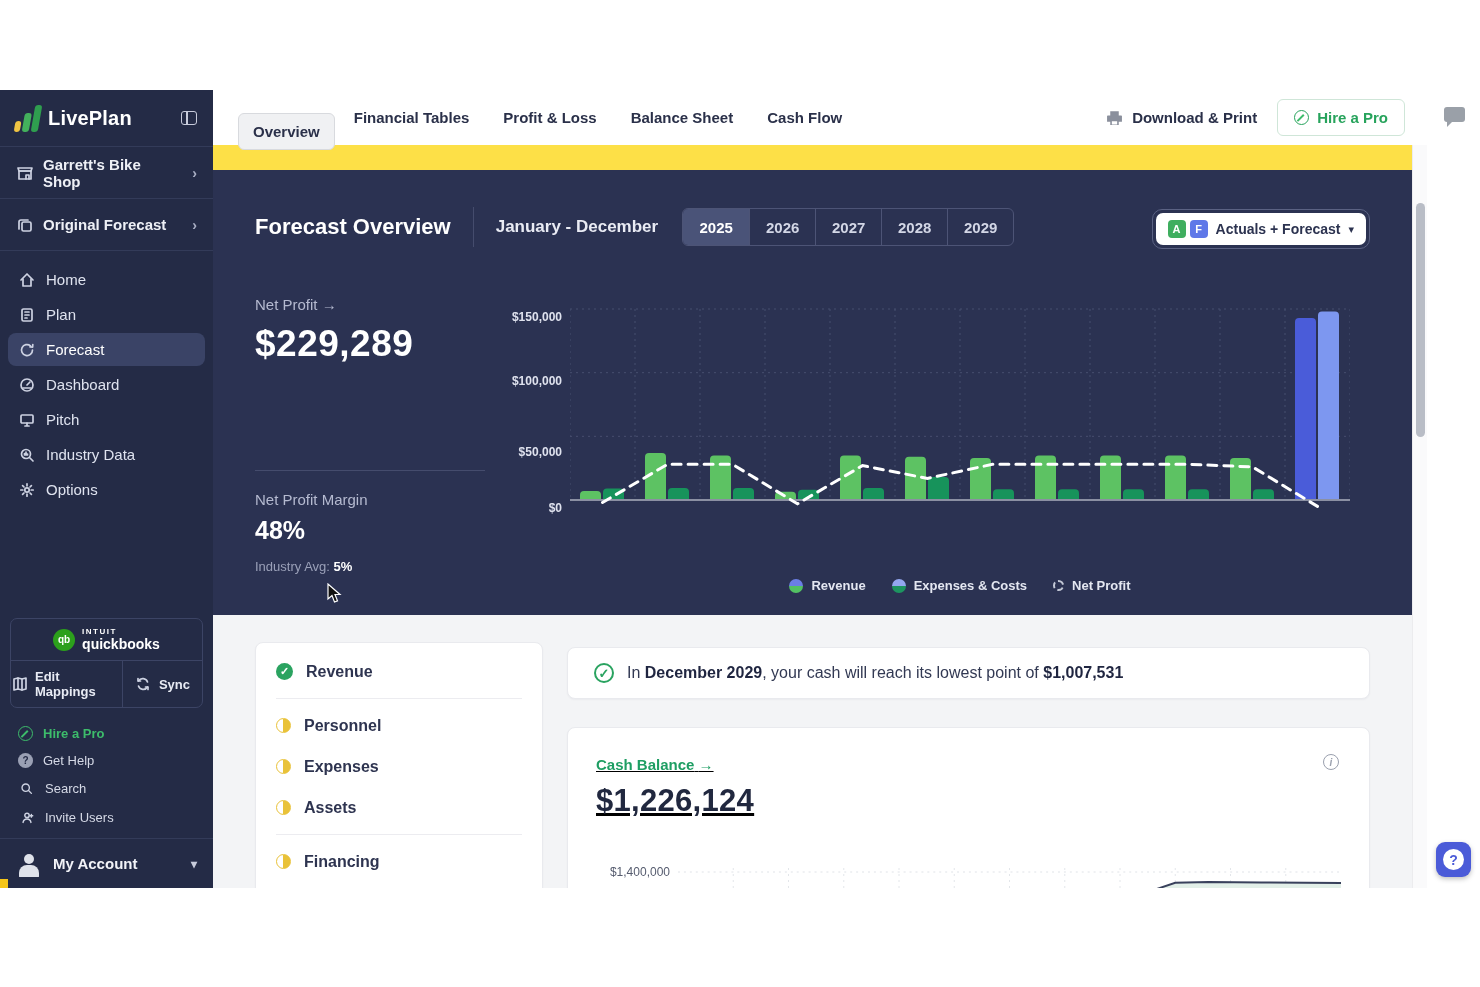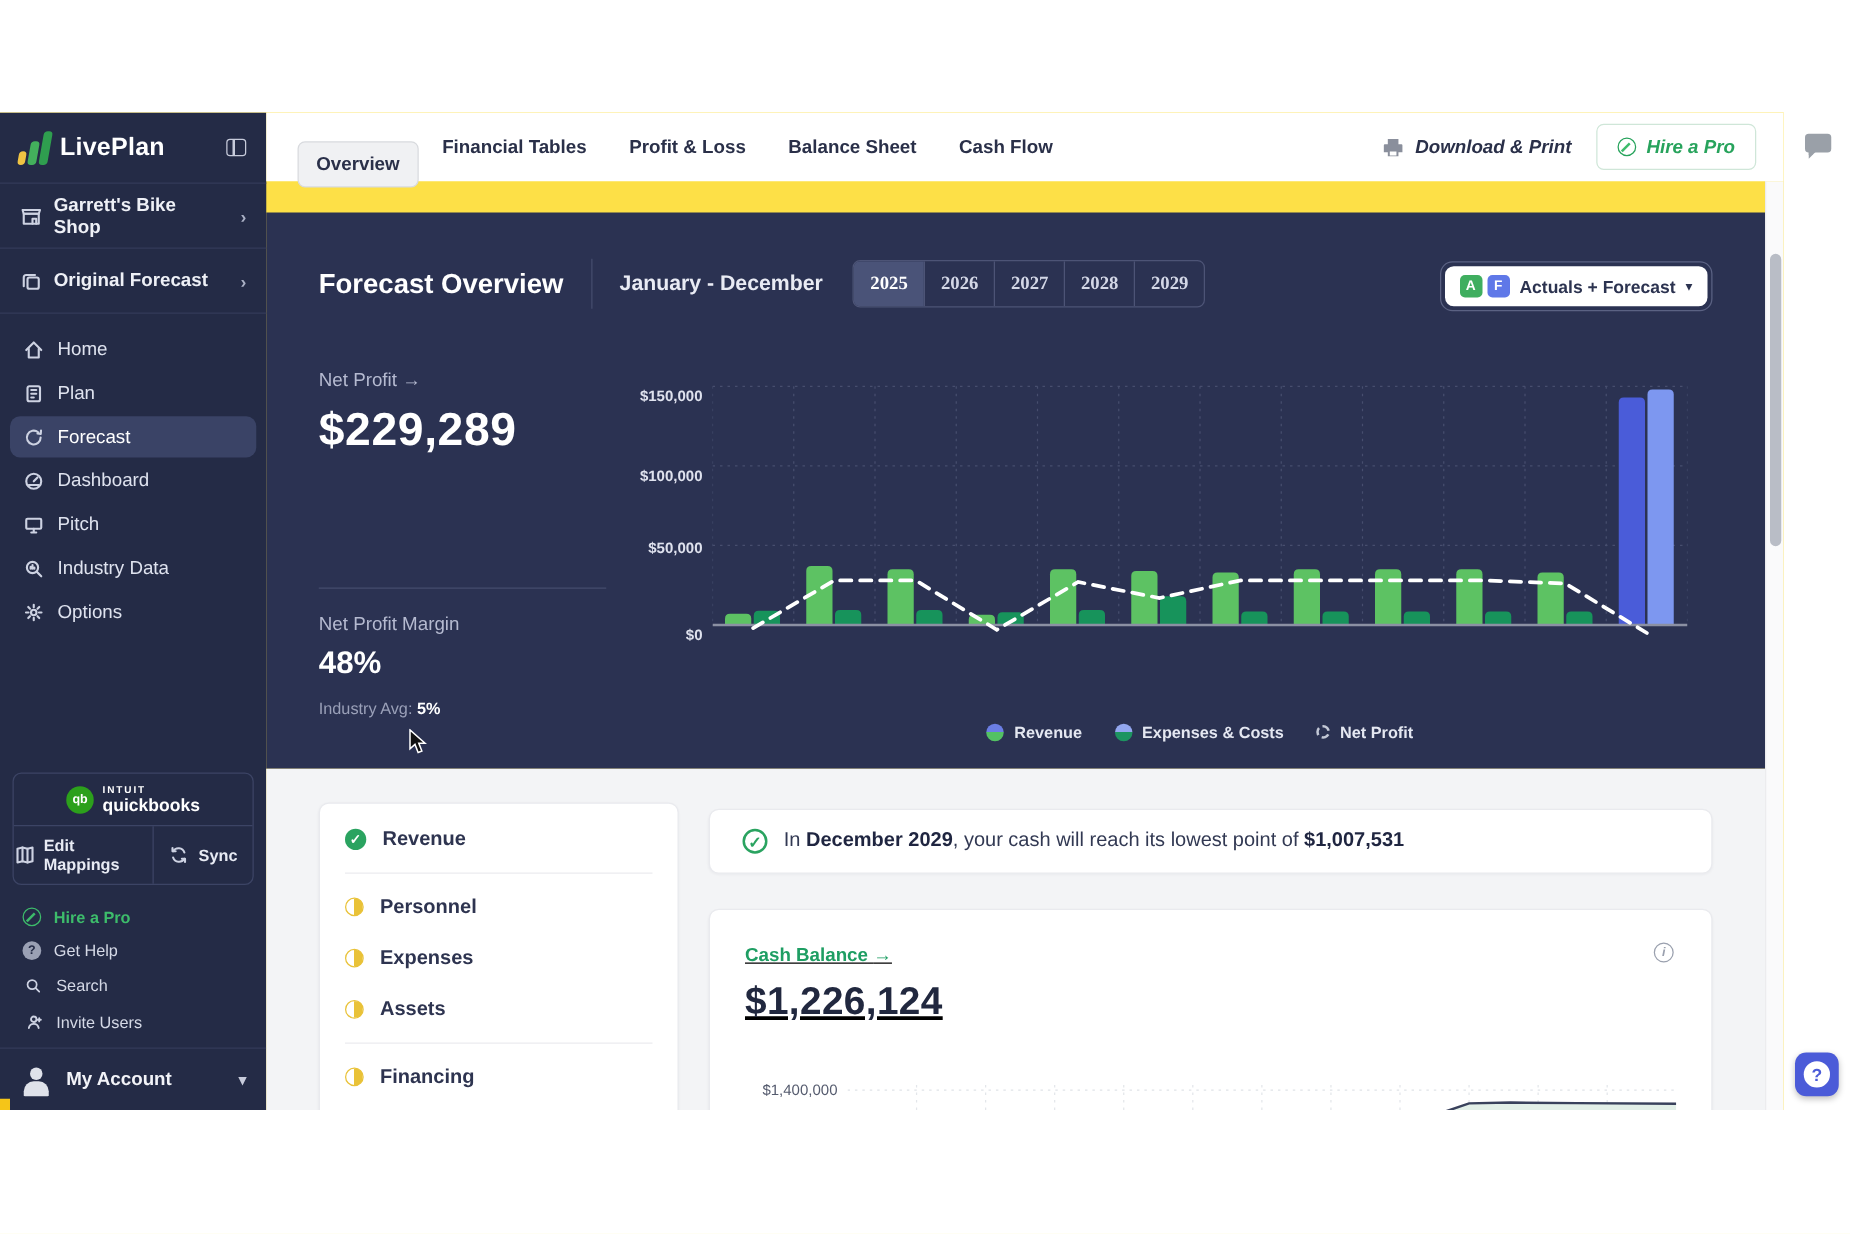--- a/index.html
+++ b/index.html
@@ -46,36 +46,36 @@
   .avatar::before { content:""; position:absolute; left:8px; top:3px; width:10px; height:10px; border-radius:50%; background:#dfe2ea; }
   .avatar::after { content:""; position:absolute; left:3px; top:14px; width:20px; height:14px; border-radius:8px 8px 0 0; background:#dfe2ea; }
   .sb-account .chev { margin-left:auto; font-size:12px; color:#c7cbdb; }
   .corner-sliver { position:absolute; left:0; top:879px; width:8px; height:9px; background:#f5c518; }
 
   
   .main { width:1214px; display:flex; flex-direction:column; position:relative; }
   .topnav { height:55px; background:#fff; display:flex; align-items:center; padding:0 22px 0 25px; flex-shrink:0; }
   .tab { font-size:15px; font-weight:bold; color:#2a3049; padding:9px 14px; border:1px solid transparent; border-radius:6px; cursor:pointer; margin-right:4px; white-space:nowrap; }
   .tab.active { background:#f0f1f3; border-color:#d8dade;margin-top:28px; }
-  .topnav-right { margin-left:auto; display:flex; align-items:center; gap:20px;font-style:italic; }
+  .topnav-right { margin-left:auto; display:flex; align-items:center; gap:20px; }
   .dl-print { display:flex; align-items:center; gap:9px; font-size:15px; font-weight:bold; color:#2a3049; cursor:pointer; }
   .dl-print svg { width:17px; height:17px; fill:#8a8f9c; }
   .hire-btn { display:flex; align-items:center; gap:8px; border:1px solid #cfe6d8; border-radius:6px; padding:9px 16px; font-size:15px; font-weight:bold; color:#27a35c; background:#fff; cursor:pointer; }
 
   .body-row { flex:1; display:flex; }
   .content-col { width:1199px; display:flex; flex-direction:column;margin-top:25px; }
 
   
   .hero { height:445px; background:#2b3252; position:relative; flex-shrink:0; color:#fff; }
   .hero-header { position:absolute; left:42px; top:37px; display:flex; align-items:center; }
   .hero-title { font-size:22px; font-weight:bold; color:#fff; }
   .hero-vdiv { width:1px; height:40px; background:#454c6d; margin:0 22px; }
   .hero-period { font-size:17px; font-weight:bold; color:#e9ebf4; margin-right:24px; }
   .year-group { display:flex; border:1px solid #4d5476; border-radius:6px; overflow:hidden; }
-  .year-btn { width:56px; height:36px; display:flex; align-items:center; justify-content:center; font-size:15px; font-weight:bold; color:#d3d7e6; cursor:pointer; border-left:1px solid #4d5476;font-family:Liberation Serif, serif; }
+  .year-btn { width:66px; height:36px; display:flex; align-items:center; justify-content:center; font-size:15px; font-weight:bold; color:#d3d7e6; cursor:pointer; border-left:1px solid #4d5476; }
   .year-btn:first-child { border-left:none; }
   .year-btn.active { background:#4a5378; color:#fff; }
   .view-select-wrap { position:absolute; right:42px; top:39px; border:1px solid #5b6283; border-radius:10px; padding:3px; cursor:pointer; }
   .view-select { background:#fff; border-radius:7px; display:flex; align-items:center; gap:8px; padding:7px 12px; }
   .af-sq { width:18px; height:18px; border-radius:4px; color:#fff; font-size:11px; font-weight:bold; display:flex; align-items:center; justify-content:center; }
   .af-a { background:#3fae5f; margin-right:-4px; z-index:2; }
   .af-f { background:#5f78e8; }
   .view-label { font-size:14px; font-weight:bold; color:#2c3350; }
   .view-caret { font-size:11px; color:#2c3350; }
 
@@ -352,21 +352,21 @@
             <div class="stat-label">Net Profit Margin</div>
             <div class="margin-value">48%</div>
             <div class="industry">
               <span>Industry Avg:</span> <b>5%</b>
             </div>
           </div>
 
           <div class="hero-yticks" id="hero-yticks">
               <span style="top: 7px;">$150,000</span>
               <span style="top: 70.6667px;">$100,000</span>
-              <span style="top: 128px;">$50,000</span>
+              <span style="top: 142px;">$50,000</span>
               <span style="top: 198px;">$0</span>
             </div>
           <div class="hero-plot">
             <svg id="hero-chart-svg" width="780" height="212" viewBox="0 0 780 212">
                 <line x1="0" y1="7" x2="0" y2="198" stroke="#474e6e" stroke-width="1" stroke-dasharray="2 4"></line>
                 <line x1="65" y1="7" x2="65" y2="198" stroke="#474e6e" stroke-width="1" stroke-dasharray="2 4"></line>
                 <line x1="130" y1="7" x2="130" y2="198" stroke="#474e6e" stroke-width="1" stroke-dasharray="2 4"></line>
                 <line x1="195" y1="7" x2="195" y2="198" stroke="#474e6e" stroke-width="1" stroke-dasharray="2 4"></line>
                 <line x1="260" y1="7" x2="260" y2="198" stroke="#474e6e" stroke-width="1" stroke-dasharray="2 4"></line>
                 <line x1="325" y1="7" x2="325" y2="198" stroke="#474e6e" stroke-width="1" stroke-dasharray="2 4"></line>

